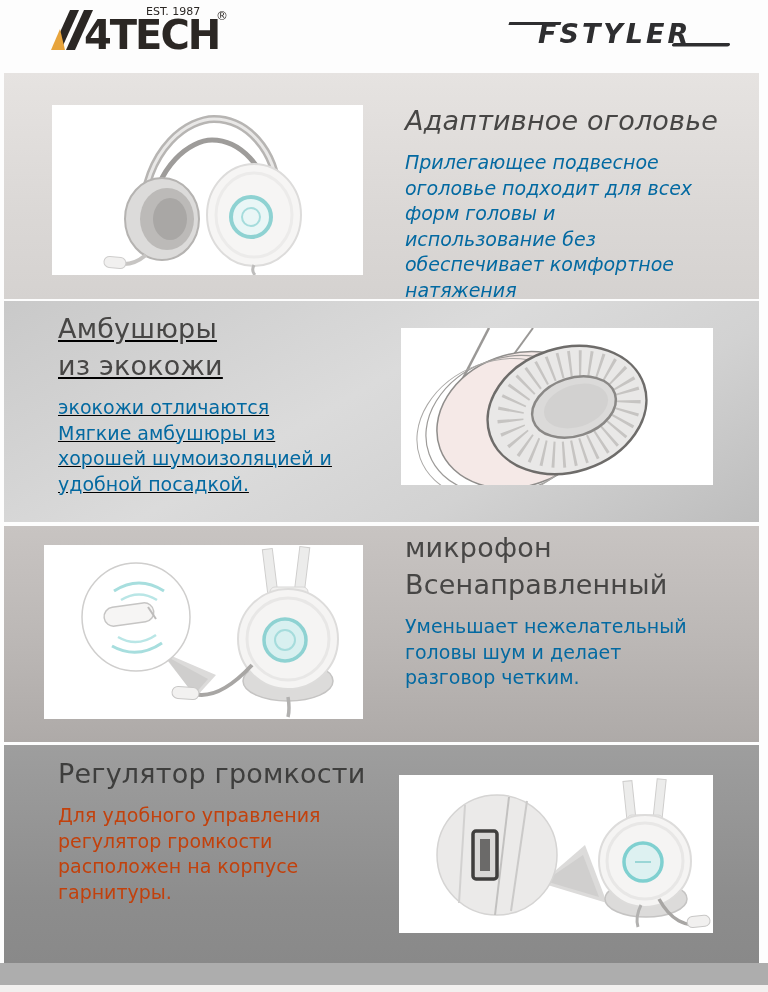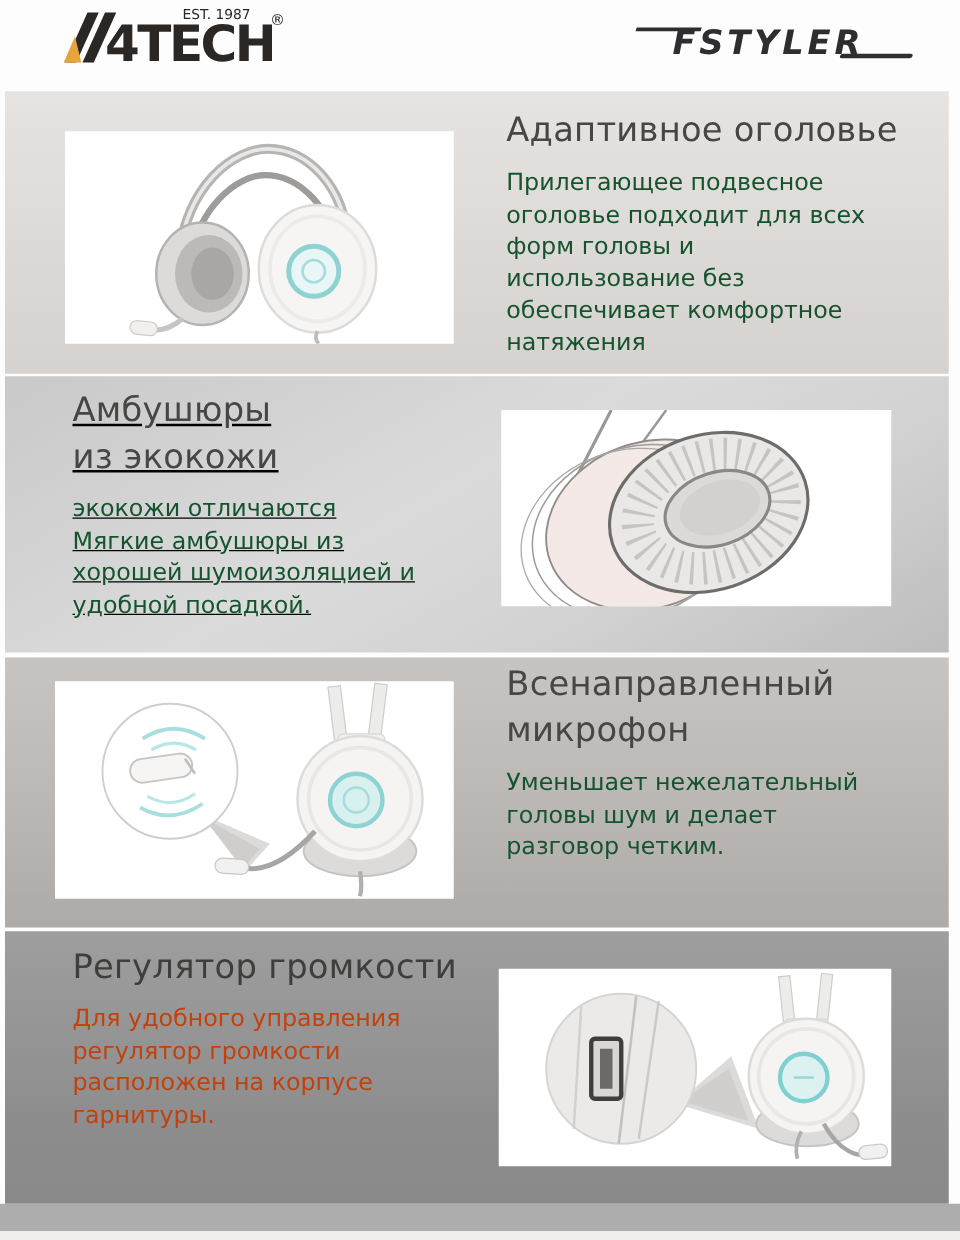--- a/index.html
+++ b/index.html
@@ -27,29 +27,29 @@
   
   .card { position:absolute; background:#ffffff; }
   .card1 { left:52px;  top:105px; width:311px; height:170px; }
   .card2 { left:401px; top:328px; width:312px; height:157px; }
   .card3 { left:44px;  top:545px; width:319px; height:174px; }
   .card4 { left:399px; top:775px; width:314px; height:158px; }
   .card svg { display:block; width:100%; height:100%; }
 
   
   .text-block { position:absolute; width:345px; }
-  .tb1 { left:405px; top:86px; }
+  .tb1 { left:405px; top:102px;font-style:italic; }
   .tb2 { left:58px;  top:310px;text-decoration:underline; }
   .tb3 { left:405px; top:529px; }
   .tb4 { left:58px;  top:755px; }
   .feature-title {
     font-size:27px; font-weight:400; color:#474645;
     line-height:37px; letter-spacing:0.2px;
   }
-  .feature-body { margin-top:11px; font-size:19px; font-weight:400; color:#14532d; line-height:25.5px; }
+  .feature-body { margin-top:11px; font-size:19px; font-weight:400; color:#0369a1; line-height:25.5px; }
   .sec4-text .feature-title { color:#3e3e3d; }
   .sec4-text .feature-body  { color:#c2410c; }
   .ln { display:block; }
 </style>
 </head>
 <body>
 
 <div class="page">
 
   <div class="header">
@@ -177,22 +177,22 @@
 
       <path d="M 208 120 C 180 150, 162 152, 150 149" stroke="#a8a6a4" stroke-width="4" fill="none"></path>
       <rect x="128" y="142" width="27" height="12" rx="6" fill="#f2f1f0" stroke="#c8c7c6" transform="rotate(4 141 148)"></rect>
 
       <path d="M 244 152 q 2 12 0 20" stroke="#b2b1b0" stroke-width="3.5" fill="none"></path>
     </svg>
   </div>
 
   <div class="text-block tb3">
     <h2 class="feature-title">
+      <span class="ln">микрофон</span>
       <span class="ln">Всенаправленный</span>
-      <span class="ln">микрофон</span>
     </h2>
     <p class="feature-body">
       <span class="ln">Уменьшает нежелательный</span>
       <span class="ln">головы шум и делает</span>
       <span class="ln">разговор четким.</span>
     </p>
   </div>
 
   <div class="section sec4"></div>
 

